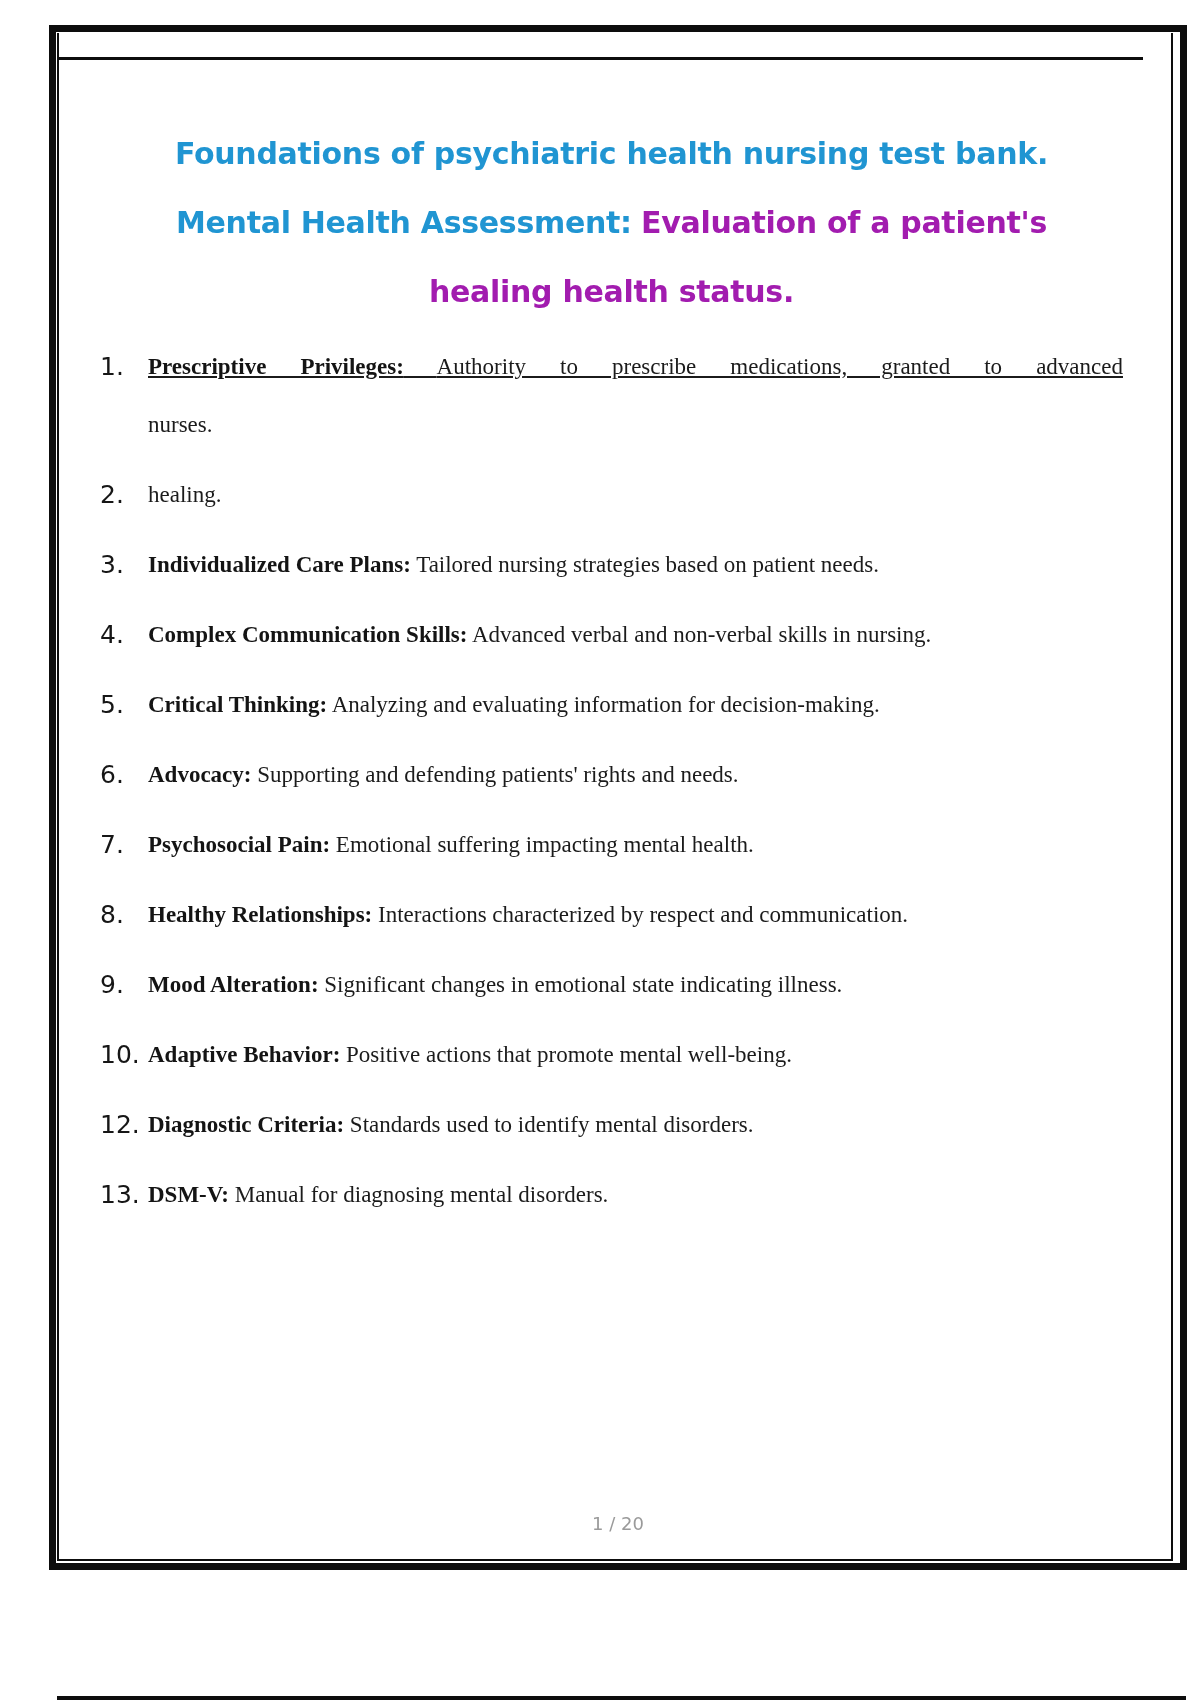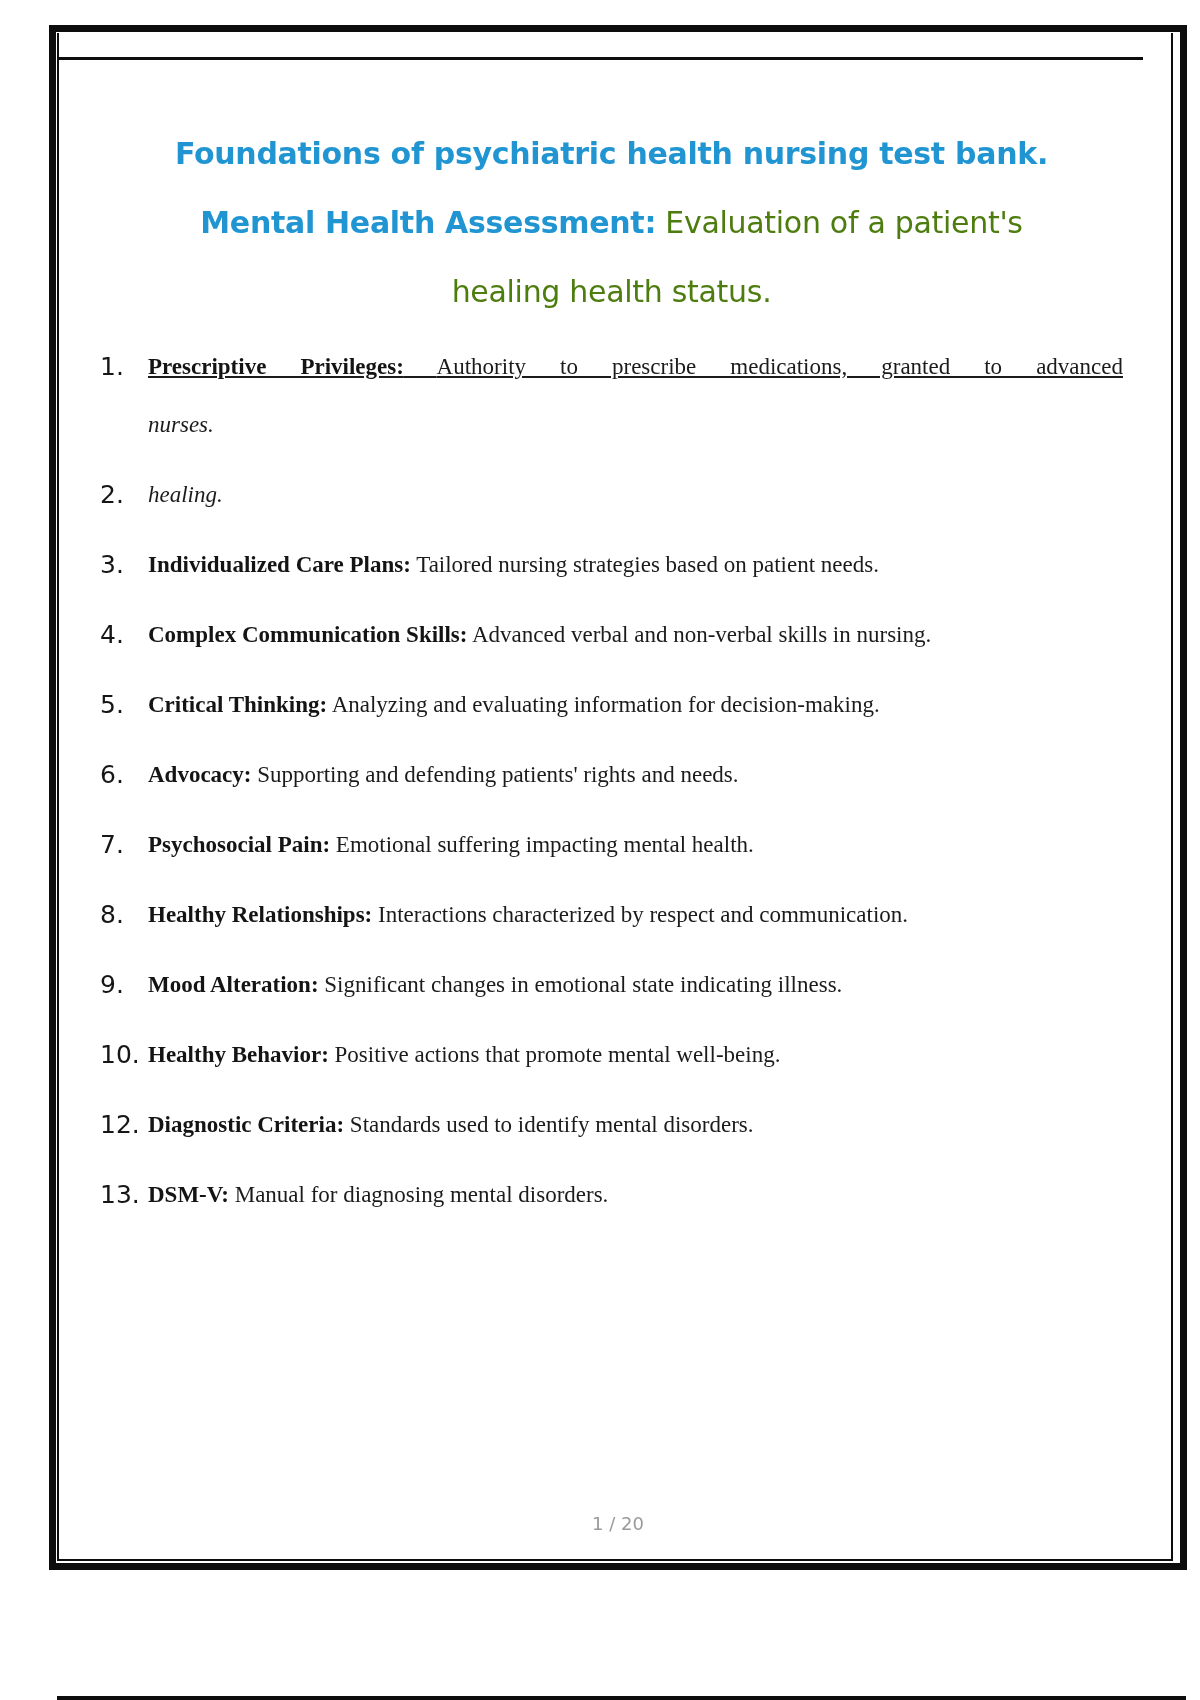--- a/index.html
+++ b/index.html
@@ -66,22 +66,22 @@
     font-family: "DejaVu Sans", sans-serif;
     font-size: 30px;
     line-height: 69px;
     letter-spacing: -0.3px;
   }
   .doc-title .bold-blue {
     font-weight: bold;
     color: #2095d2;
   }
   .doc-title .light-blue {
-    font-weight: normal;
-    color: #4d7c0f;
+    font-weight: bold;
+    color: #a21caf;
   }
   
   .terms-list {
     list-style: none;
     margin: 12px 0 0 0;
     padding: 0;
     color: #1b1b1b;
   }
   .term-item {
     display: flex;
@@ -107,21 +107,20 @@
   .item-text .l1.stretch {
     text-align-last: justify;
     text-decoration: underline;
   }
   .item-text .term {
     font-weight: bold;
     color: #141414;
   }
   .item-text .l2 {
     text-align: left;
-    font-style: italic;
   }
   
   .page-number {
     position: absolute;
     left: 49px;
     top: 1513px;
     width: 1138px;
     text-align: center;
     font-family: "DejaVu Sans", sans-serif;
     font-size: 18px;
@@ -197,21 +196,21 @@
         </li>
         <li class="term-item">
           <span class="item-number">9.</span>
           <div class="item-text">
             <div class="l1"><b class="term">Mood Alteration:</b> <span>Significant changes in emotional state indicating illness.</span></div>
           </div>
         </li>
         <li class="term-item">
           <span class="item-number">10.</span>
           <div class="item-text">
-            <div class="l1"><b class="term">Healthy Behavior:</b> <span>Positive actions that promote mental well-being.</span></div>
+            <div class="l1"><b class="term">Adaptive Behavior:</b> <span>Positive actions that promote mental well-being.</span></div>
           </div>
         </li>
         <li class="term-item">
           <span class="item-number">12.</span>
           <div class="item-text">
             <div class="l1"><b class="term">Diagnostic Criteria:</b> <span>Standards used to identify mental disorders.</span></div>
           </div>
         </li>
         <li class="term-item">
           <span class="item-number">13.</span>

